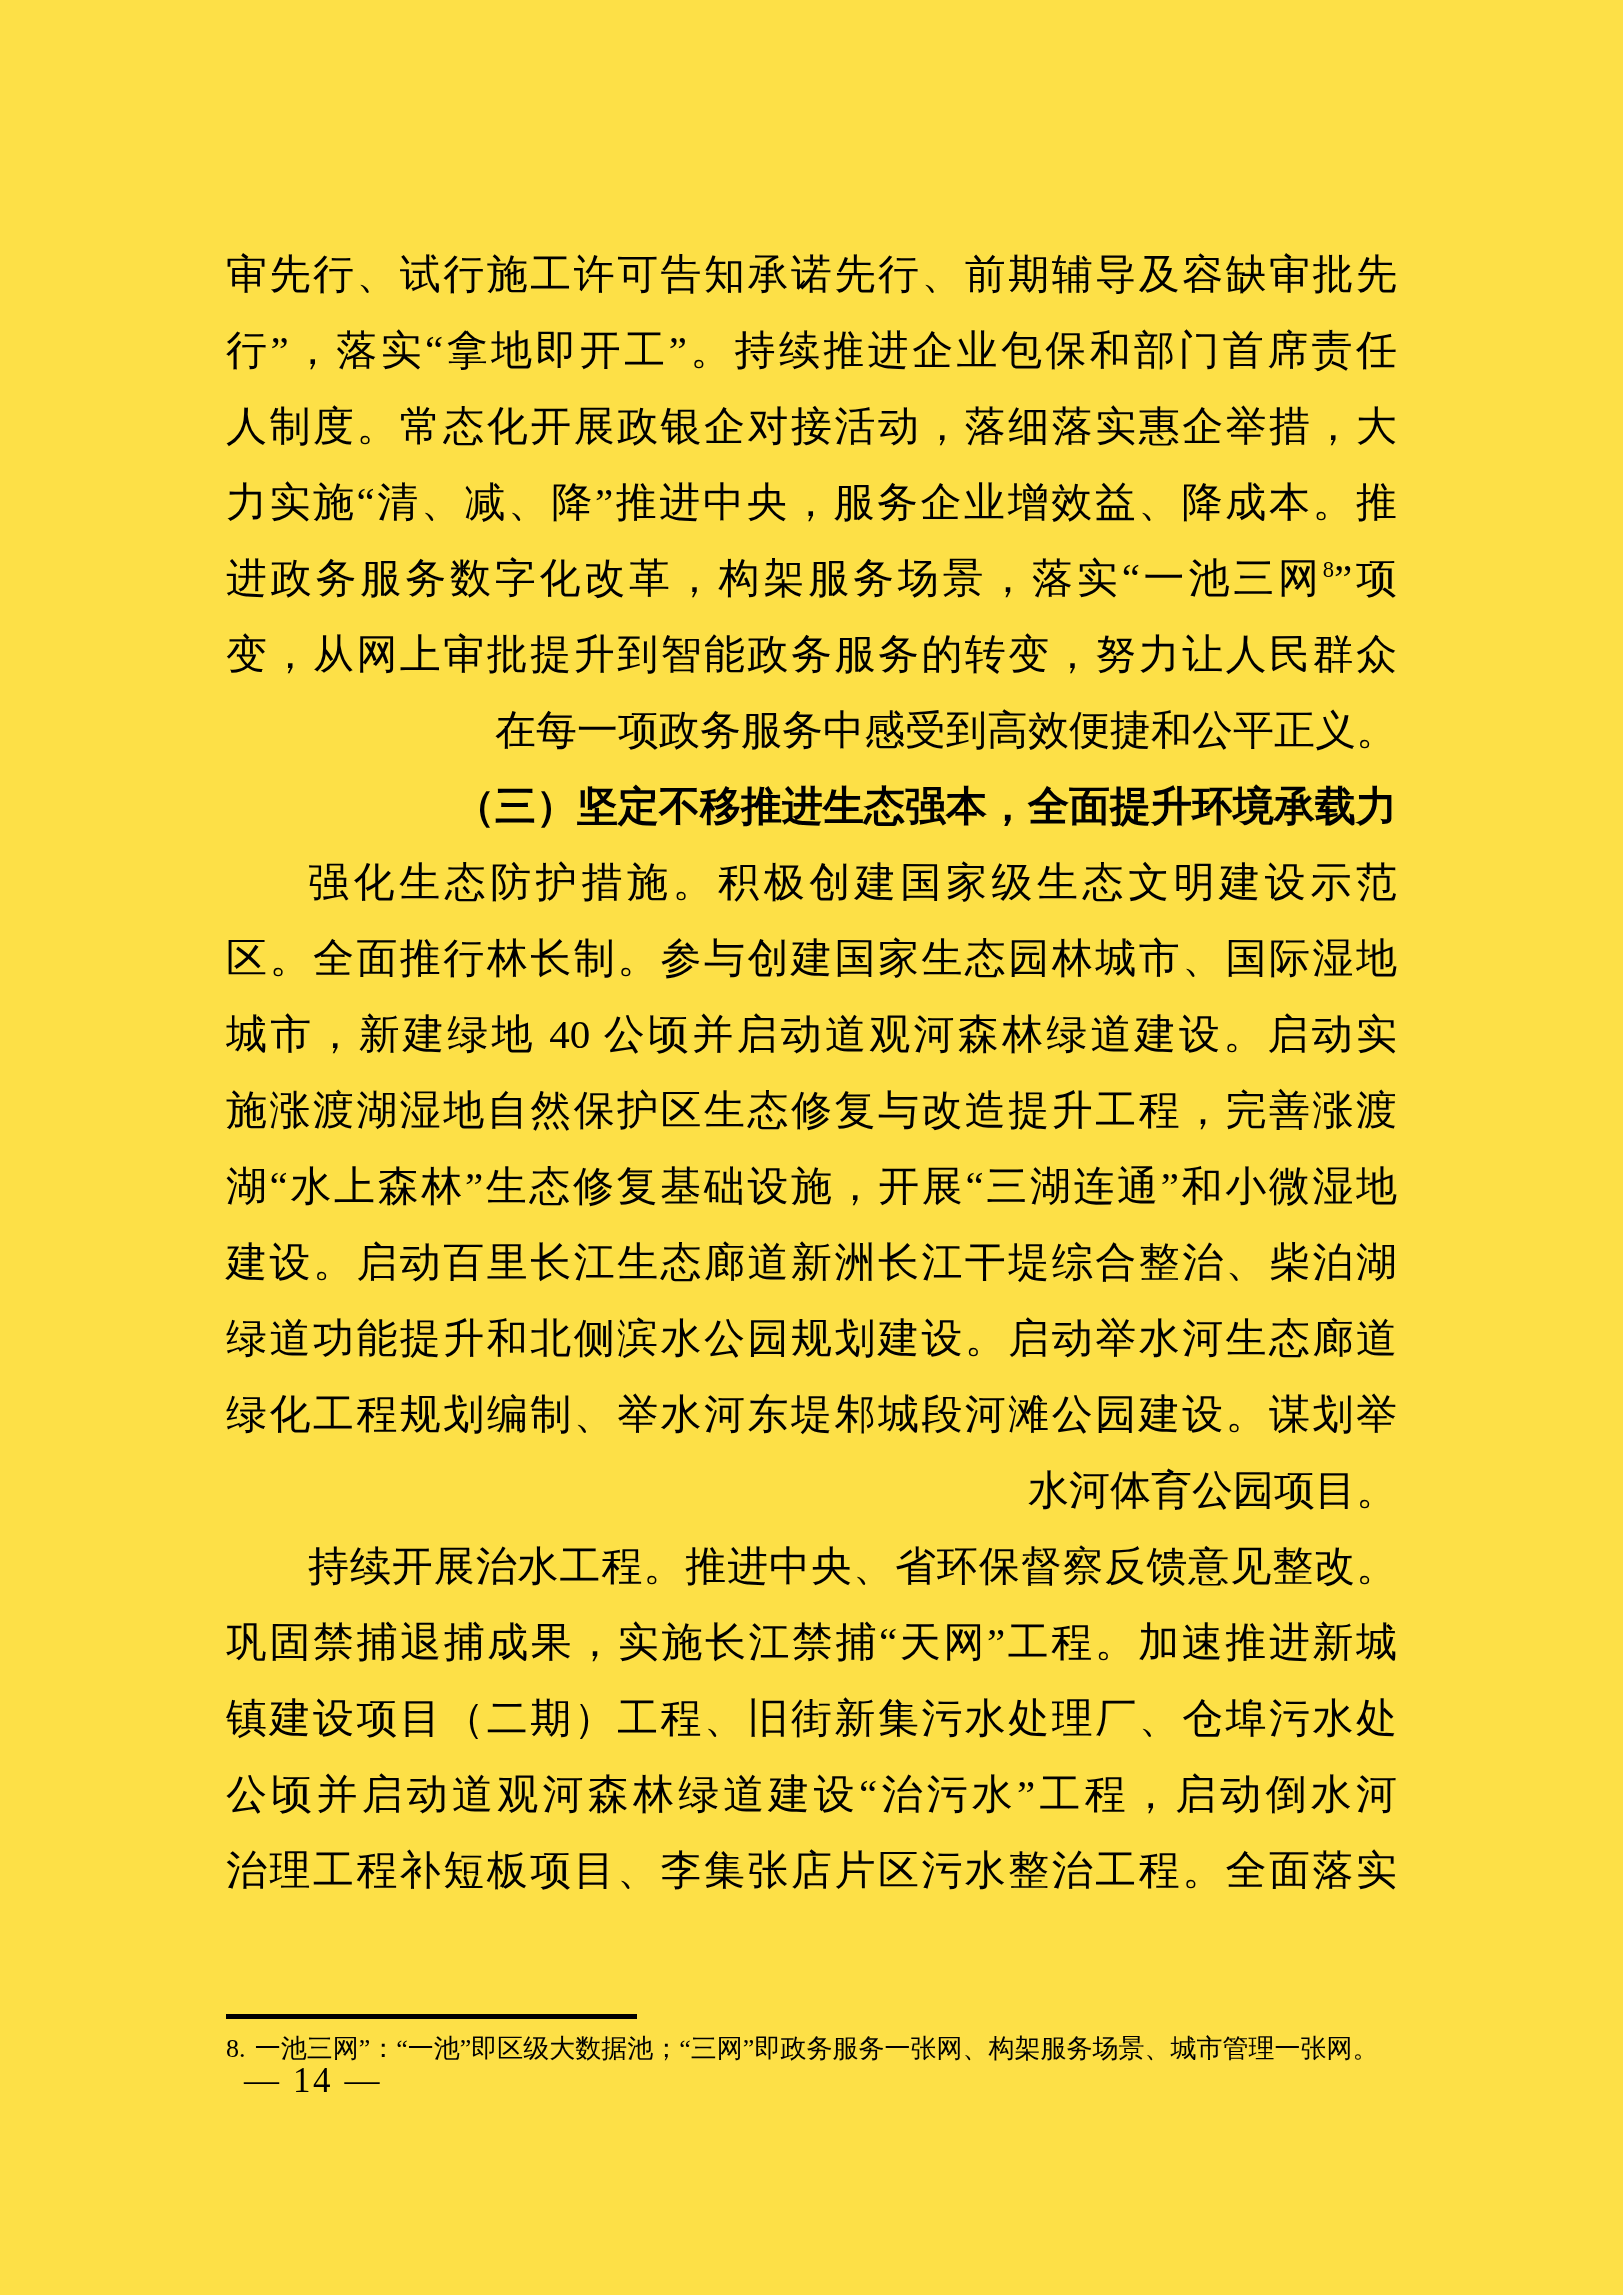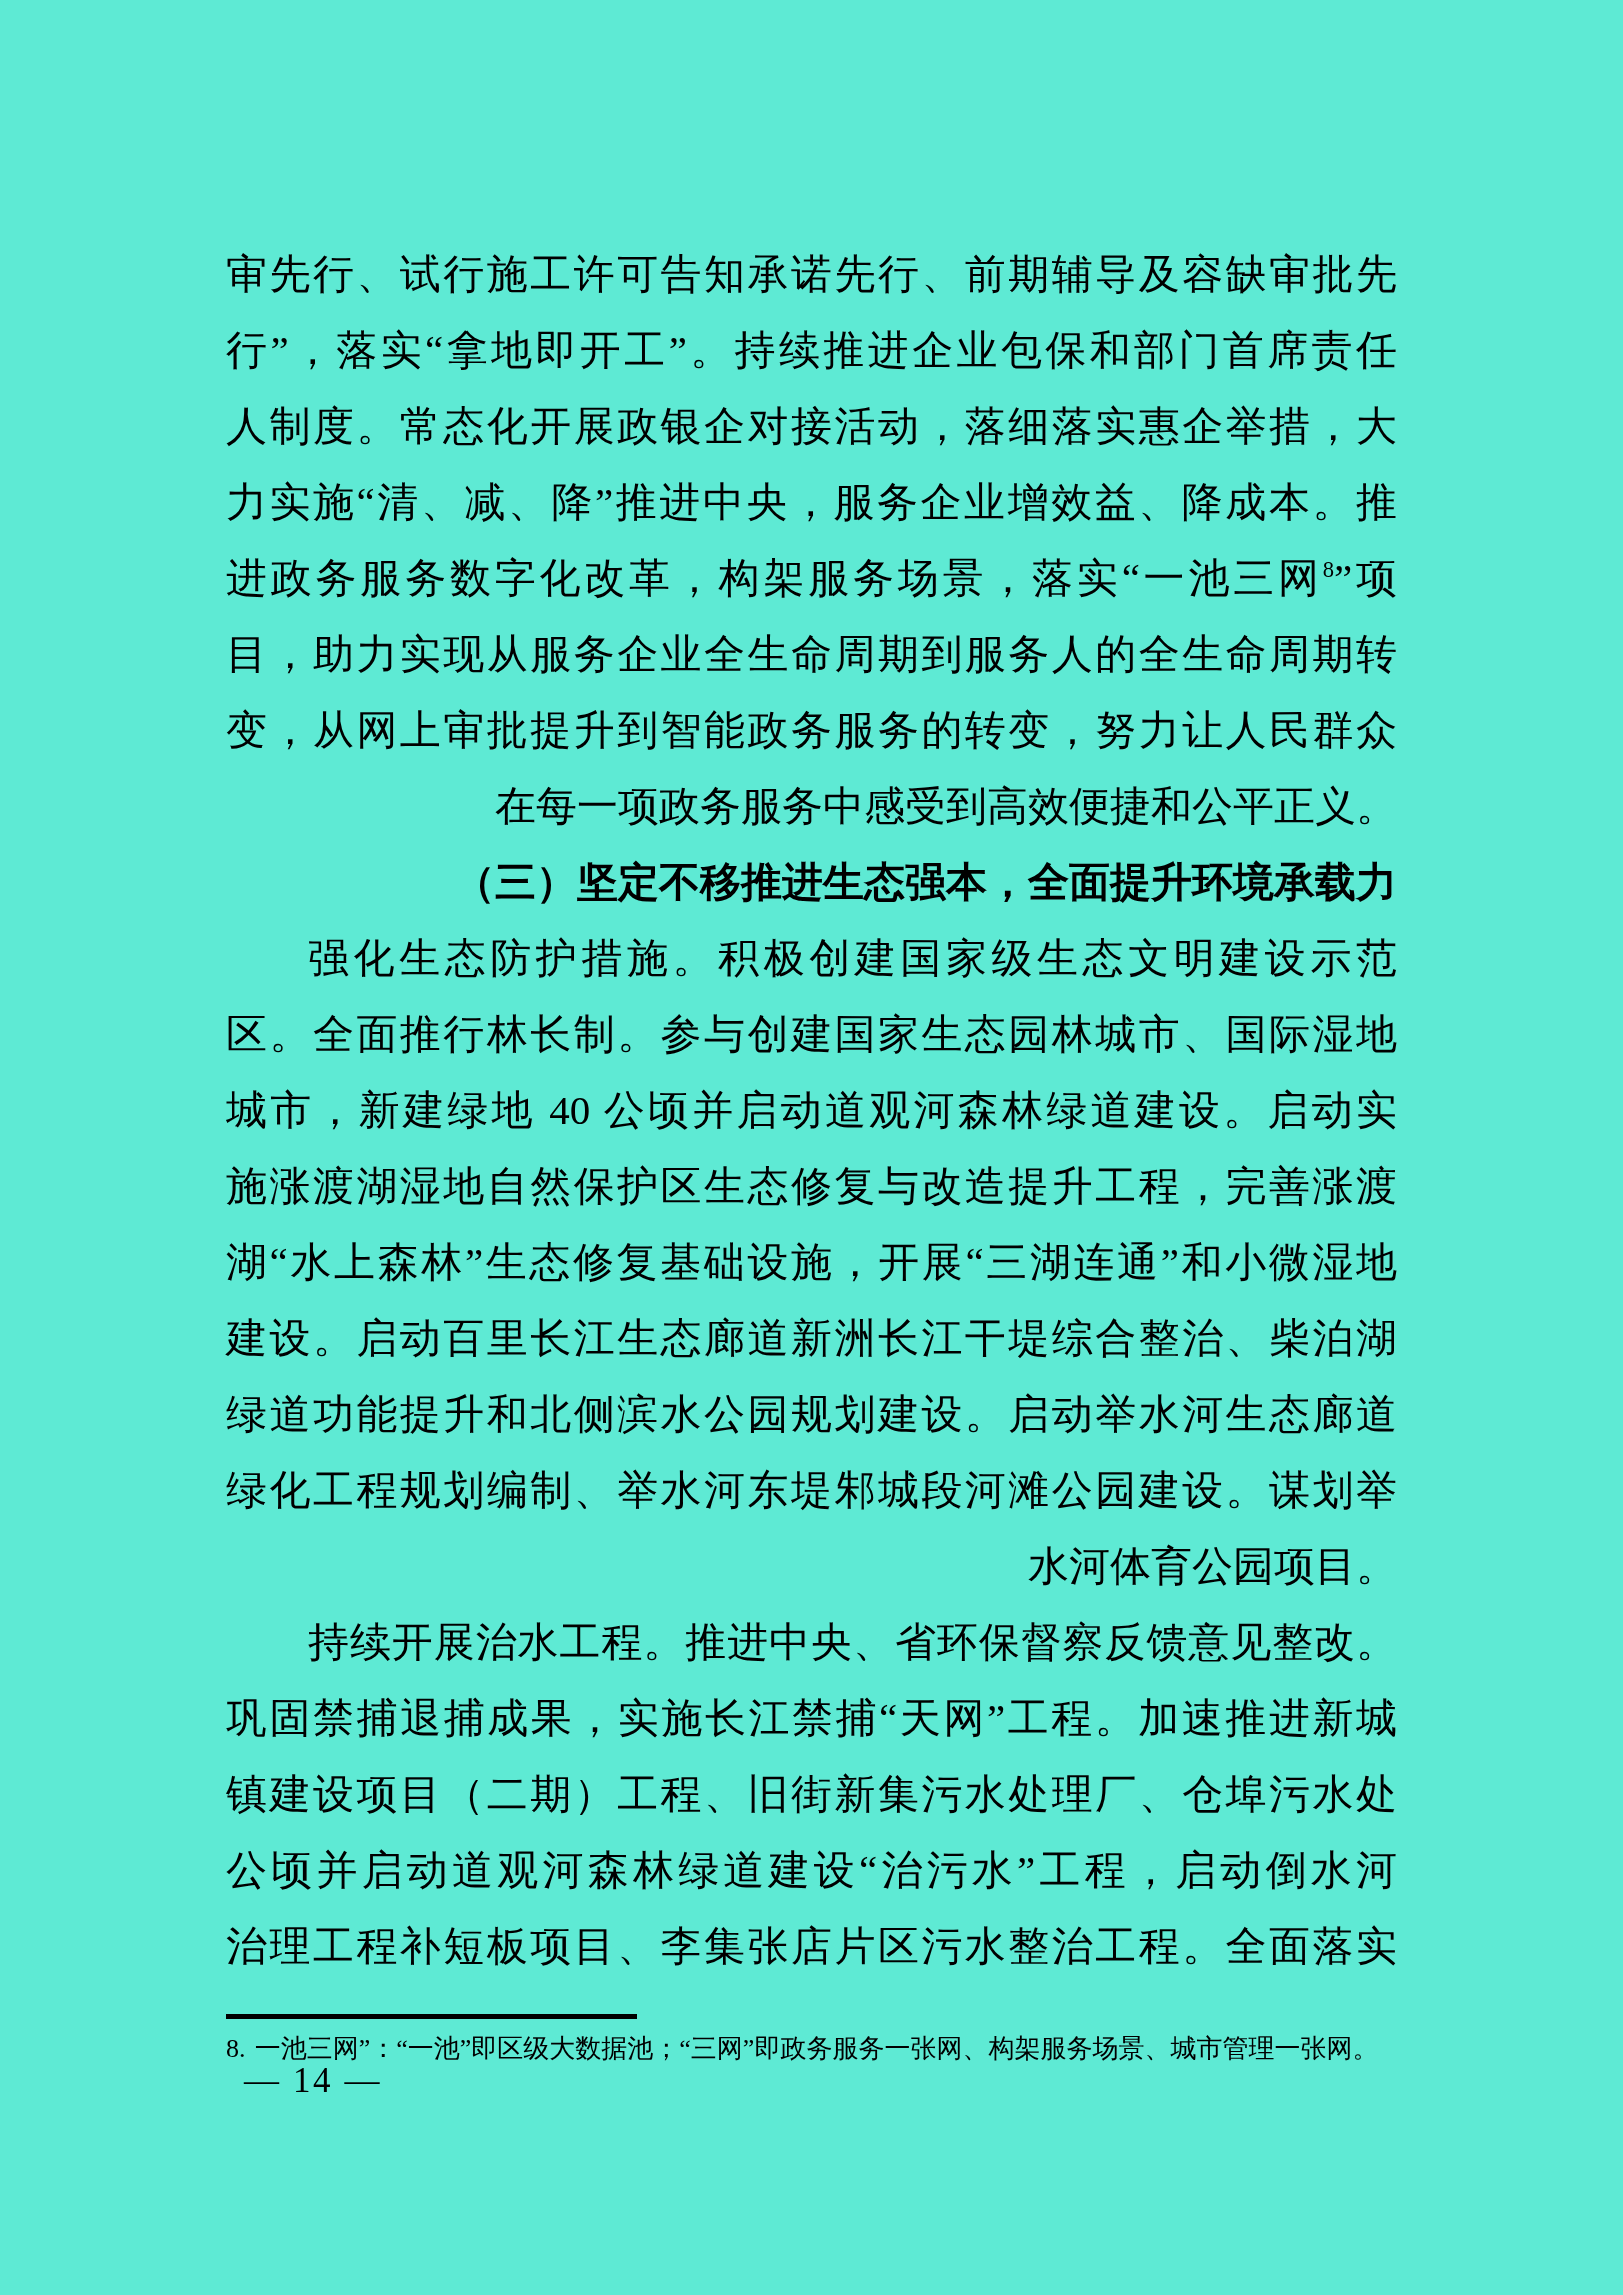--- a/index.html
+++ b/index.html
@@ -4,21 +4,21 @@
 <style>
   html, body {
     margin: 0;
     padding: 0;
     background: #e8e8e8;
   }
   .page {
     position: relative;
     width: 1623px;
     height: 2295px;
-    background: #5eead4;
+    background: #fde047;
     color: #000000;
     font-family: "Liberation Serif", "DejaVu Serif", serif;
     overflow: hidden;
     margin: 0 auto;
   }
   .content {
     position: absolute;
     left: 226px;
     top: 236px;
     width: 1171px;
@@ -83,21 +83,20 @@
 
   <main class="content">
 
     <div class="line j">审先行、试行施工许可告知承诺先行、前期辅导及容缺审批先</div>
     <div class="line j">行”，落实“拿地即开工”。持续推进企业包保和部门首席责任</div>
     <div class="line j">人制度。常态化开展政银企对接活动，落细落实惠企举措，大</div>
     <div class="line j">力实施“清、减、降”推进中央，服务企业增效益、降成本。推</div>
 
     <div class="line j"><span>进政务服务数字化改革，构架服务场景，落实“一池三网</span><sup class="fnref">8</sup><span>”项</span></div>
 
-    <div class="line j">目，助力实现从服务企业全生命周期到服务人的全生命周期转</div>
     <div class="line j">变，从网上审批提升到智能政务服务的转变，努力让人民群众</div>
     <div class="line">在每一项政务服务中感受到高效便捷和公平正义。</div>
 
     <div class="line heading indent">（三）坚定不移推进生态强本，全面提升环境承载力</div>
 
     <div class="line j indent">强化生态防护措施。积极创建国家级生态文明建设示范</div>
     <div class="line j">区。全面推行林长制。参与创建国家生态园林城市、国际湿地</div>
     <div class="line j">城市，新建绿地 40 公顷并启动道观河森林绿道建设。启动实</div>
     <div class="line j">施涨渡湖湿地自然保护区生态修复与改造提升工程，完善涨渡</div>
     <div class="line j">湖“水上森林”生态修复基础设施，开展“三湖连通”和小微湿地</div>

